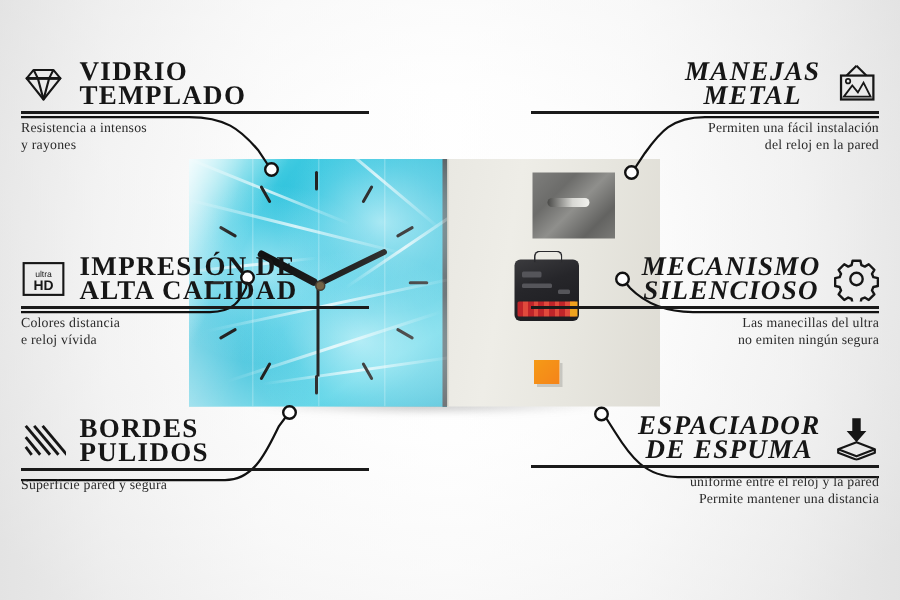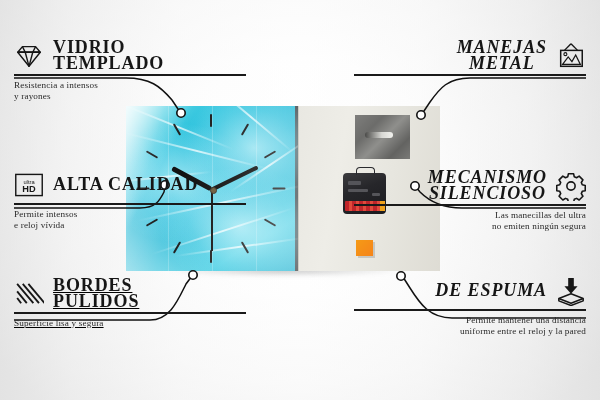--- a/index.html
+++ b/index.html
@@ -33,21 +33,21 @@
   .desc{
     font-size:9.2px;line-height:11.4px;color:#2a2a2a;margin-top:4px;
     letter-spacing:.15px;
   }
   .feature.right .desc{text-align:right;}
   .ico{width:30px;height:30px;flex:0 0 30px;display:block;}
 
   
   #f-glass{left:14px;top:40px;}
   #f-print{left:14px;top:170px;}
-  #f-edges{left:14px;top:278px;text-decoration:underline;}
+  #f-edges{left:14px;top:278px;}
   #f-handles{right:14px;top:40px;}
   #f-mech{right:14px;top:170px;}
   #f-foam{right:14px;top:276px;}
 
   
   #product{position:absolute;left:126px;top:106px;width:314px;height:166px;}
   #shadow{
     position:absolute;left:132px;top:264px;width:306px;height:16px;
     background:radial-gradient(ellipse 50% 50% at 50% 40%, rgba(60,60,60,.30) 0%, rgba(90,90,90,.13) 48%, rgba(0,0,0,0) 78%);
     filter:blur(2px);
@@ -207,26 +207,27 @@
   </div>
 
   <div class="feature left" id="f-print">
     <div class="head">
       <svg class="ico" viewBox="0 0 34 30">
         <rect x="2" y="3" width="30" height="24" fill="none" stroke="#161616" stroke-width="1.6"></rect>
         <text x="17" y="13.5" font-family="Liberation Sans, sans-serif" font-size="6.5" text-anchor="middle" fill="#161616">ultra</text>
         <text x="17" y="23.5" font-family="Liberation Sans, sans-serif" font-size="10.5" font-weight="bold" text-anchor="middle" fill="#161616">HD</text>
       </svg>
       <div>
+        <div class="ttl">IMPRESIÓN DE</div>
         <div class="ttl">ALTA CALIDAD</div>
       </div>
     </div>
     <div class="rule"></div>
     <div class="desc">
-      <div>Permite intensos</div>
+      <div>Colores distancia</div>
       <div>e reloj vívida</div>
     </div>
   </div>
 
   <div class="feature left" id="f-edges">
     <div class="head">
       <svg class="ico" viewBox="0 0 32 30">
         <g stroke="#161616" stroke-width="2" fill="none" stroke-linecap="square">
           <path d="M4,5 L20,24"></path>
             <path d="M10,5 L26,24"></path>
@@ -235,40 +236,42 @@
             <path d="M4,20 L7,24"></path>
         </g>
       </svg>
       <div>
         <div class="ttl">BORDES</div>
         <div class="ttl">PULIDOS</div>
       </div>
     </div>
     <div class="rule"></div>
     <div class="desc">
-      <div>Superficie lisa y segura</div>
+      <div>Superficie pared y segura</div>
     </div>
   </div>
 
   <div class="feature right" id="f-handles">
     <div class="head">
       <div>
         <div class="ttl">MANEJAS</div>
         <div class="ttl">METAL</div>
       </div>
       <svg class="ico" viewBox="0 0 32 30">
         <path d="M16,2 L9,9" fill="none" stroke="#161616" stroke-width="1.5"></path>
         <path d="M16,2 L23,9" fill="none" stroke="#161616" stroke-width="1.5"></path>
         <rect x="5" y="9" width="23" height="17" fill="none" stroke="#161616" stroke-width="1.6"></rect>
         <path d="M7,24 L13,16 L17,21 L21,14 L26,24 Z" fill="none" stroke="#161616" stroke-width="1.3"></path>
         <circle cx="10" cy="13" r="1.6" fill="none" stroke="#161616" stroke-width="1.2"></circle>
       </svg>
     </div>
     <div class="rule"></div>
     <div class="desc">
+      <div>Permiten una fácil instalación</div>
+      <div>del reloj en la pared</div>
     </div>
   </div>
 
   <div class="feature right" id="f-mech">
     <div class="head">
       <div>
         <div class="ttl">MECANISMO</div>
         <div class="ttl">SILENCIOSO</div>
       </div>
       <svg class="ico" viewBox="0 0 32 32">
@@ -279,28 +282,29 @@
     <div class="rule"></div>
     <div class="desc">
       <div>Las manecillas del ultra</div>
       <div>no emiten ningún segura</div>
     </div>
   </div>
 
   <div class="feature right" id="f-foam">
     <div class="head">
       <div>
+        <div class="ttl">ESPACIADOR</div>
         <div class="ttl">DE ESPUMA</div>
       </div>
       <svg class="ico" viewBox="0 0 32 32">
         <path d="M13,2 h6 v9 h4 l-7,8 -7,-8 h4 z" fill="#161616"></path>
         <path d="M16,19 L29,24 L16,29 L3,24 Z" fill="none" stroke="#161616" stroke-width="1.6" stroke-linejoin="round"></path>
         <path d="M3,24 v2.5 L16,31.5 L29,26.5 V24" fill="none" stroke="#161616" stroke-width="1.6" stroke-linejoin="round"></path>
       </svg>
     </div>
     <div class="rule"></div>
     <div class="desc">
+      <div>uniforme entre el reloj y la pared</div>
       <div>Permite mantener una distancia</div>
-      <div>uniforme entre el reloj y la pared</div>
     </div>
   </div>
 
 </div>
 
 </body></html>

